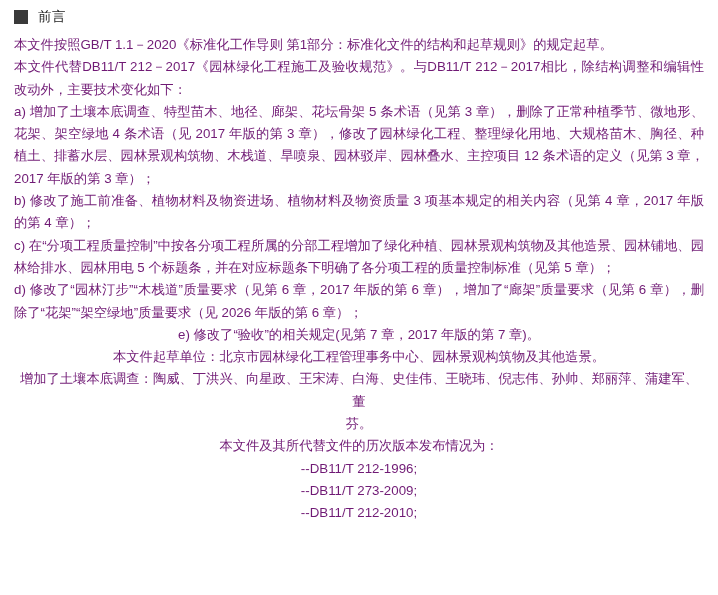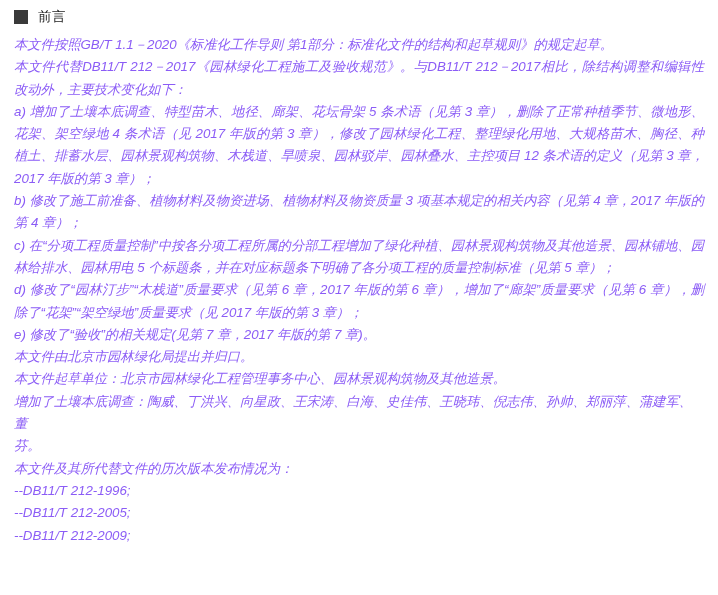--- a/index.html
+++ b/index.html
@@ -36,57 +36,55 @@
     flex: 0 0 auto;
   }
   .header-title {
     font-size: 13.5px;
     letter-spacing: 0.5px;
     color: #222222;
   }
   .body-text {
     font-size: 13.3px;
     line-height: 22.3px;
-    color: #8b5cf6;
-    font-style: italic;
+    color: #701a75;
   }
   .para {
     margin: 0;
     text-align: justify;
     text-justify: inter-ideograph;
     white-space: normal;
   }
   .para + .para {
     margin-top: 0px;
   }
   .tight {
-    text-align: left;
+    text-align: center;
   }
 </style>
 </head>
 <body>
 
 <div class="page">
 
   <div class="header">
     <span class="header-bar"></span>
     <span class="header-title">前言</span>
   </div>
 
   <div class="body-text">
     <p class="para">本文件按照GB/T 1.1－2020《标准化工作导则 第1部分：标准化文件的结构和起草规则》的规定起草。</p>
     <p class="para">本文件代替DB11/T 212－2017《园林绿化工程施工及验收规范》。与DB11/T 212－2017相比，除结构调整和编辑性改动外，主要技术变化如下：</p>
     <p class="para">a) 增加了土壤本底调查、特型苗木、地径、廊架、花坛骨架 5 条术语（见第 3 章），删除了正常种植季节、微地形、花架、架空绿地 4 条术语（见 2017 年版的第 3 章），修改了园林绿化工程、整理绿化用地、大规格苗木、胸径、种植土、排蓄水层、园林景观构筑物、木栈道、旱喷泉、园林驳岸、园林叠水、主控项目 12 条术语的定义（见第 3 章，2017 年版的第 3 章）；</p>
     <p class="para">b) 修改了施工前准备、植物材料及物资进场、植物材料及物资质量 3 项基本规定的相关内容（见第 4 章，2017 年版的第 4 章）；</p>
     <p class="para">c) 在“分项工程质量控制”中按各分项工程所属的分部工程增加了绿化种植、园林景观构筑物及其他造景、园林铺地、园林给排水、园林用电 5 个标题条，并在对应标题条下明确了各分项工程的质量控制标准（见第 5 章）；</p>
-    <p class="para">d) 修改了“园林汀步”“木栈道”质量要求（见第 6 章，2017 年版的第 6 章），增加了“廊架”质量要求（见第 6 章），删除了“花架”“架空绿地”质量要求（见 2017 年版的第 3 章）；</p>
+    <p class="para">d) 修改了“园林汀步”“木栈道”质量要求（见第 6 章，2017 年版的第 6 章），增加了“廊架”质量要求（见第 6 章），删除了“花架”“架空绿地”质量要求（见 2026 年版的第 6 章）；</p>
     <p class="para tight">e) 修改了“验收”的相关规定(见第 7 章，2017 年版的第 7 章)。</p>
-    <p class="para tight">本文件由北京市园林绿化局提出并归口。</p>
     <p class="para tight">本文件起草单位：北京市园林绿化工程管理事务中心、园林景观构筑物及其他造景。</p>
     <p class="para tight">增加了土壤本底调查：陶威、丁洪兴、向星政、王宋涛、白海、史佳伟、王晓玮、倪志伟、孙帅、郑丽萍、蒲建军、董</p>
     <p class="para tight">芬。</p>
     <p class="para tight">本文件及其所代替文件的历次版本发布情况为：</p>
     <p class="para tight">--DB11/T 212-1996;</p>
-    <p class="para tight">--DB11/T 212-2005;</p>
-    <p class="para tight">--DB11/T 212-2009;</p>
+    <p class="para tight">--DB11/T 273-2009;</p>
+    <p class="para tight">--DB11/T 212-2010;</p>
   </div>
 
 </div>
 
 </body></html>

